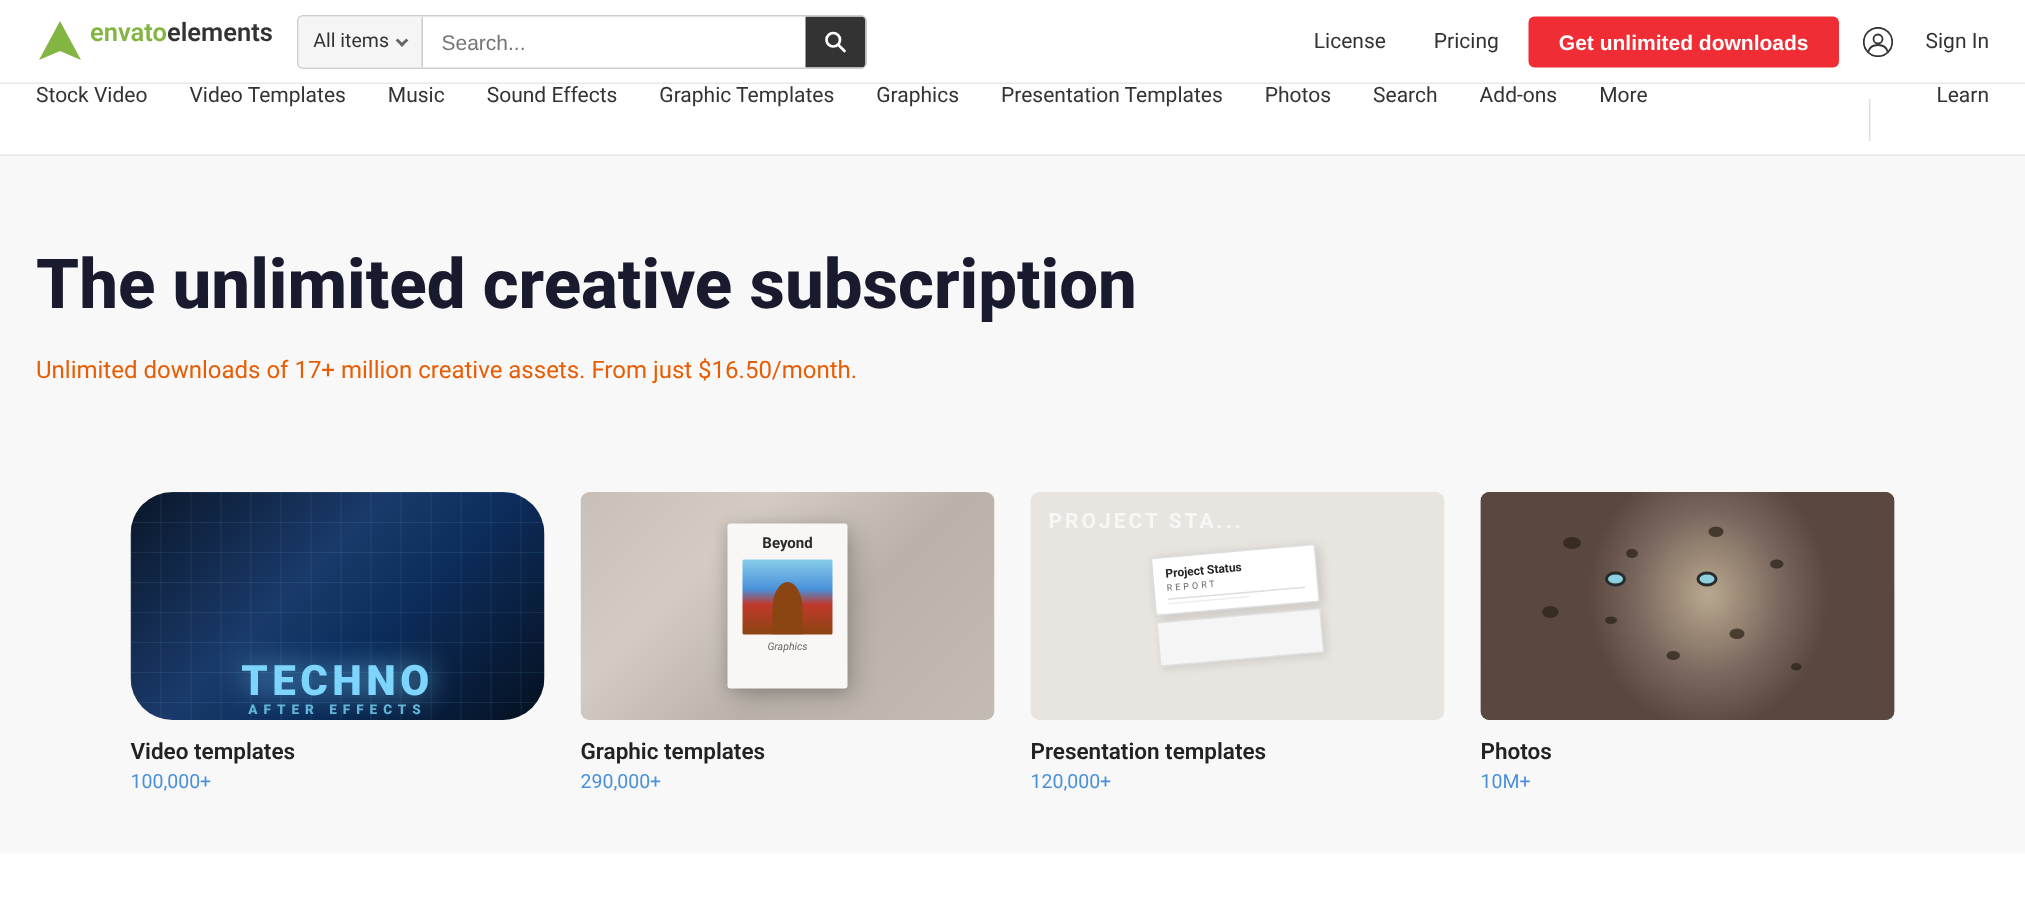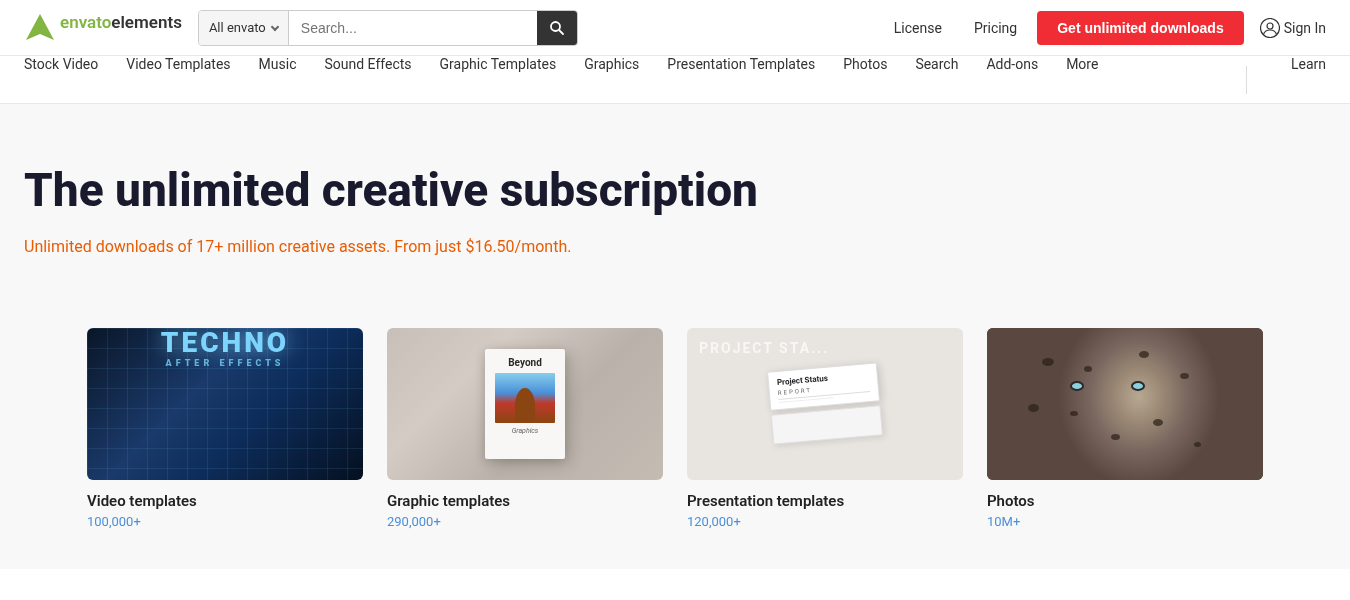--- a/index.html
+++ b/index.html
@@ -94,21 +94,21 @@
       font-size: 14px;
       font-weight: 600;
       cursor: pointer;
       white-space: nowrap;
       margin-right: 16px;
     }
 
     .sign-in {
       display: flex;
       align-items: center;
-      gap: 4px;
+      gap: 22px;
       text-decoration: none;
       color: #333;
       font-size: 14px;
       cursor: pointer;
     }
 
     
     .main-nav {
       display: flex;
       align-items: center;
@@ -175,24 +175,25 @@
       margin-bottom: 12px;
       position: relative;
     }
 
     
     .card-video .card-img-bg {
       width: 100%;
       height: 100%;
       background: linear-gradient(135deg, #0a1628 0%, #1a3a6b 40%, #0d2d5c 60%, #051020 100%);
       display: flex;
-      align-items: flex-start;
+      align-items: flex-end;
       justify-content: center;
       position: relative;
       overflow: hidden;
+      border-radius: 28px;
     }
     .techno-text {
       color: #7dd4fc;
       font-size: 28px;
       font-weight: 900;
       text-transform: uppercase;
       letter-spacing: 3px;
       text-shadow: 0 0 20px rgba(125, 212, 252, 0.8);
       z-index: 2;
       position: relative;
@@ -420,21 +421,21 @@
     <svg class="logo-icon" viewBox="0 0 32 32" width="32" height="32">
       <polygon points="16,2 30,28 16,22 2,28" fill="#82b541"></polygon>
     </svg>
     <span style="font-size:17px;font-weight:600;color:#333;">
       <span style="color:#82b541;">envato</span><span>elements</span>
     </span>
   </a>
 
   <div class="search-bar">
     <div class="search-dropdown">
-      <span>All envato</span>
+      <span>All items</span>
       <span class="chevron"></span>
     </div>
     <input class="search-input" type="text" placeholder="Search..." style="">
     <button class="search-btn">
       <svg width="16" height="16" viewBox="0 0 16 16" fill="none">
         <circle cx="6.5" cy="6.5" r="4.5" stroke="white" stroke-width="1.8"></circle>
         <line x1="10" y1="10" x2="14" y2="14" stroke="white" stroke-width="1.8" stroke-linecap="round"></line>
       </svg>
     </button>
   </div>

